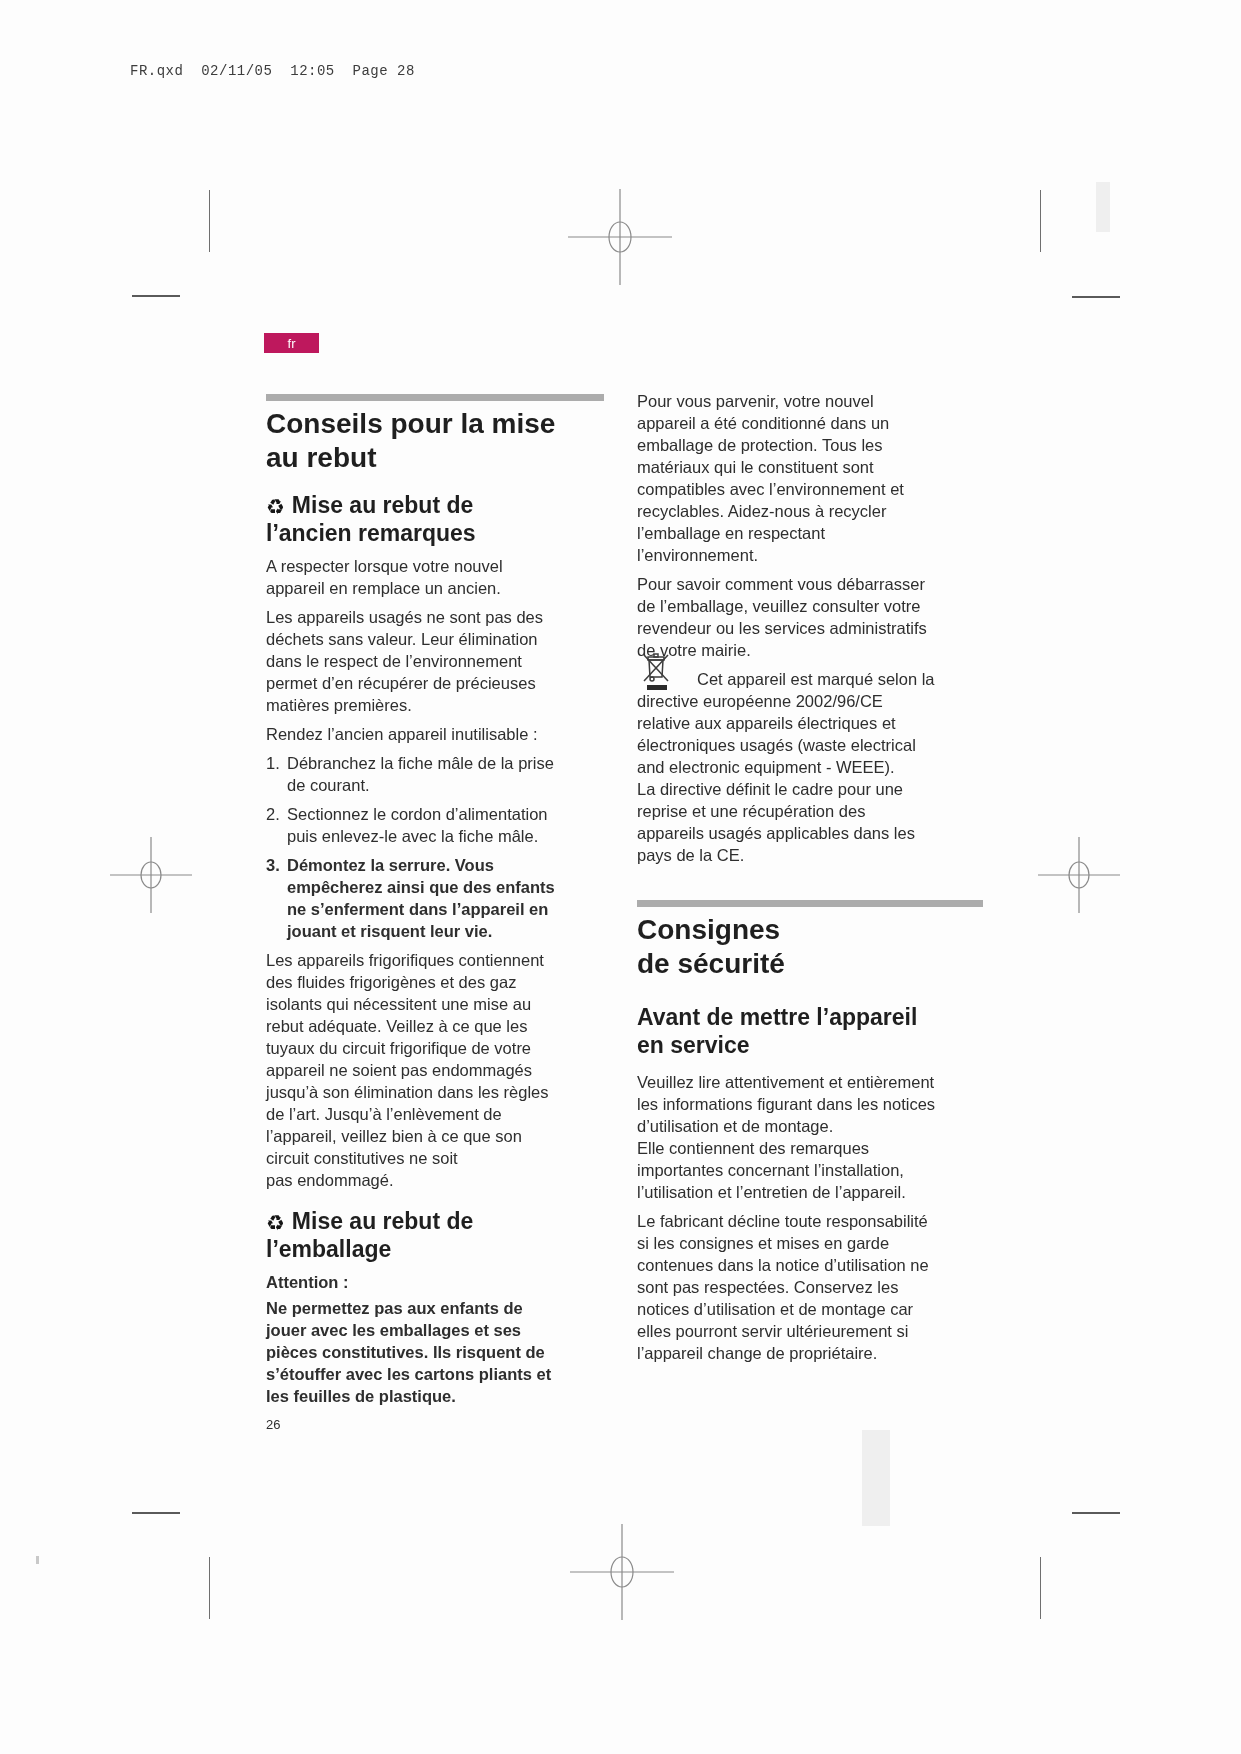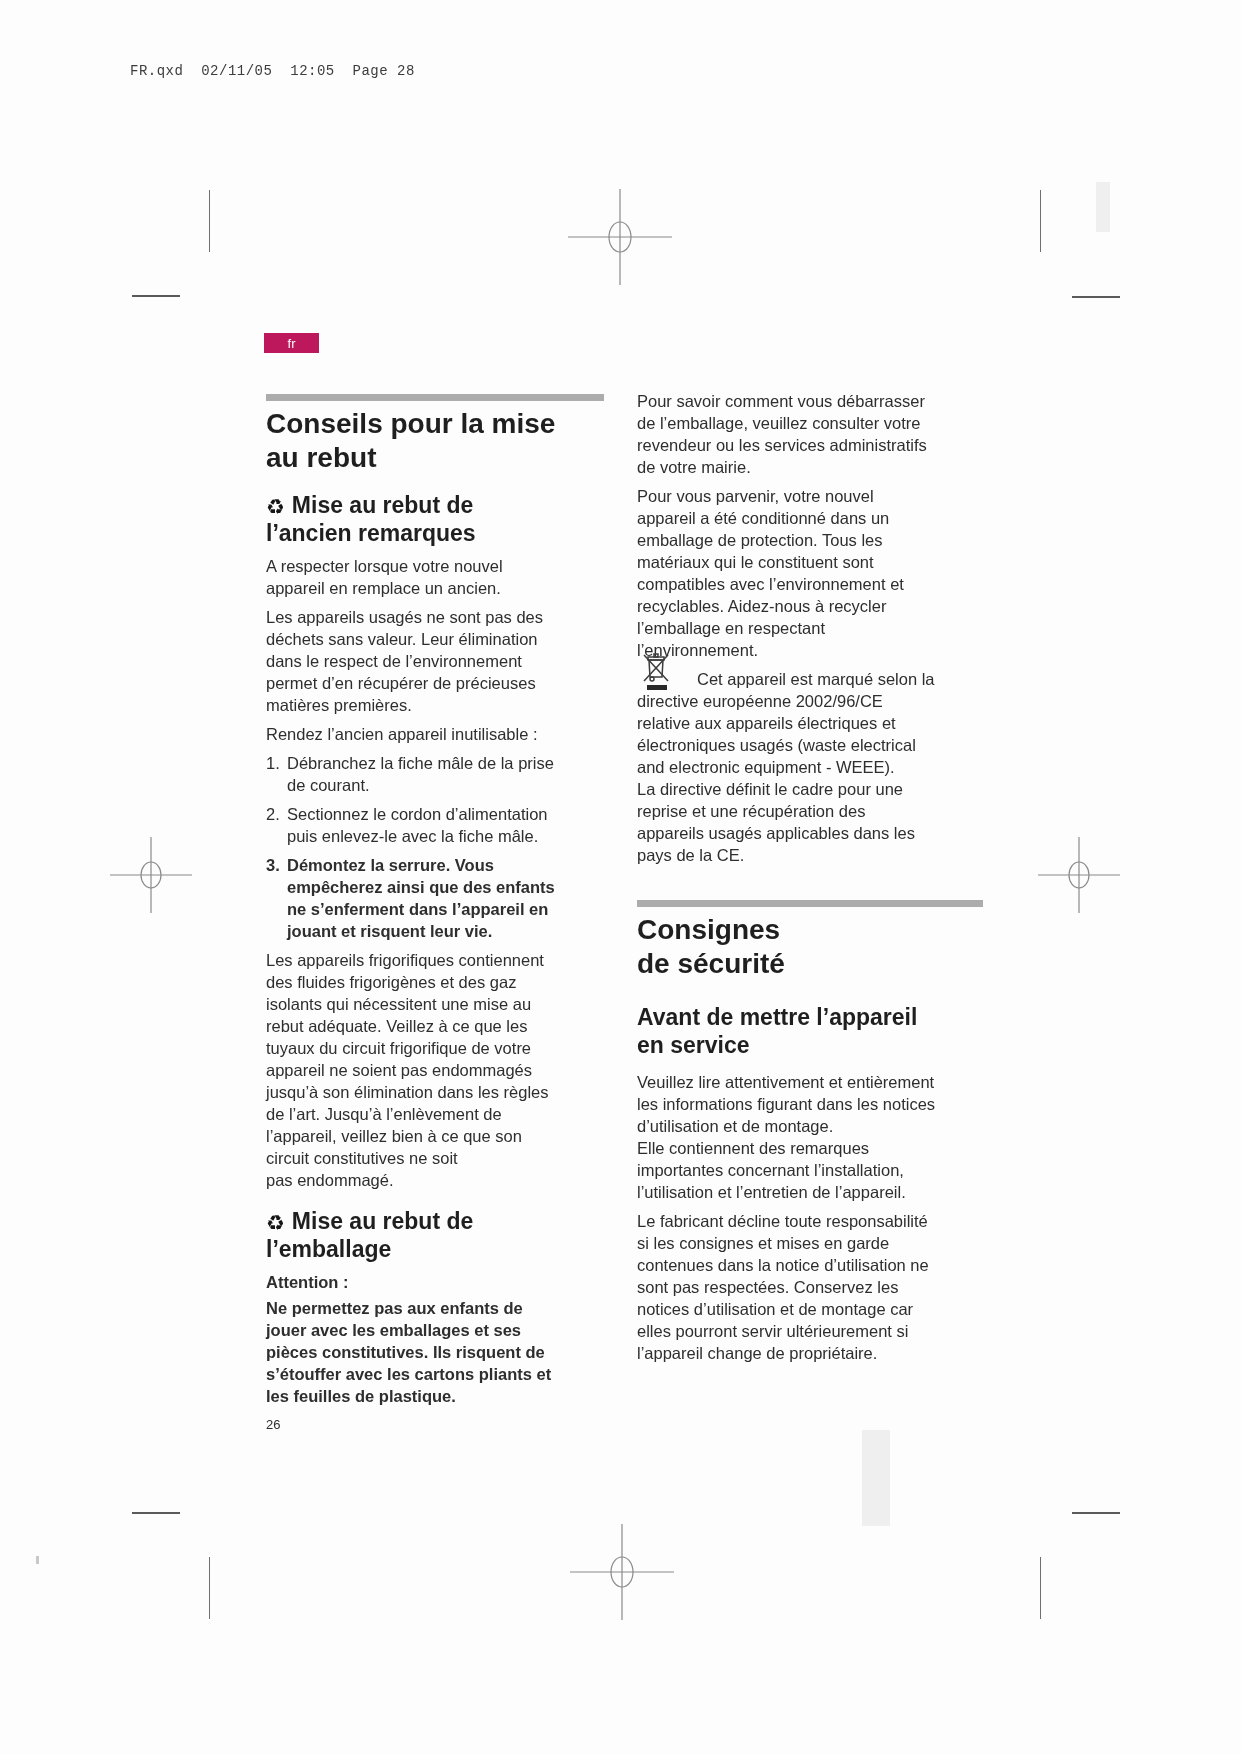--- a/index.html
+++ b/index.html
@@ -166,34 +166,34 @@
           <div class="ln">s’étouffer avec les cartons pliants et</div>
           <div class="ln">les feuilles de plastique.</div>
         </div>
       </div>
     <div class="page-num">26</div>
   </div>
 
   <div class="col col-right">
     <div>
         <div class="blk t-p">
-          <div class="ln">Pour savoir comment vous débarrasser</div>
-          <div class="ln">de l’emballage, veuillez consulter votre</div>
-          <div class="ln">revendeur ou les services administratifs</div>
-          <div class="ln">de votre mairie.</div>
-        </div>
-        <div class="blk t-p">
           <div class="ln">Pour vous parvenir, votre nouvel</div>
           <div class="ln">appareil a été conditionné dans un</div>
           <div class="ln">emballage de protection. Tous les</div>
           <div class="ln">matériaux qui le constituent sont</div>
           <div class="ln">compatibles avec l’environnement et</div>
           <div class="ln">recyclables. Aidez-nous à recycler</div>
           <div class="ln">l’emballage en respectant</div>
           <div class="ln">l’environnement.</div>
+        </div>
+        <div class="blk t-p">
+          <div class="ln">Pour savoir comment vous débarrasser</div>
+          <div class="ln">de l’emballage, veuillez consulter votre</div>
+          <div class="ln">revendeur ou les services administratifs</div>
+          <div class="ln">de votre mairie.</div>
         </div>
         <div class="blk t-p weee">
           <svg class="weee-icon" viewBox="0 0 34 44">
             <g stroke="#3c3c3c" stroke-width="1.5" fill="none">
               <rect x="13" y="3" width="4" height="3"></rect>
               <rect x="7" y="6" width="16" height="3"></rect>
               <path d="M8 9 L22 9 L21 26 L9 26 Z"></path>
               <circle cx="11" cy="28" r="2"></circle>
               <line x1="3" y1="4" x2="27" y2="30"></line>
               <line x1="27" y1="4" x2="3" y2="30"></line>

